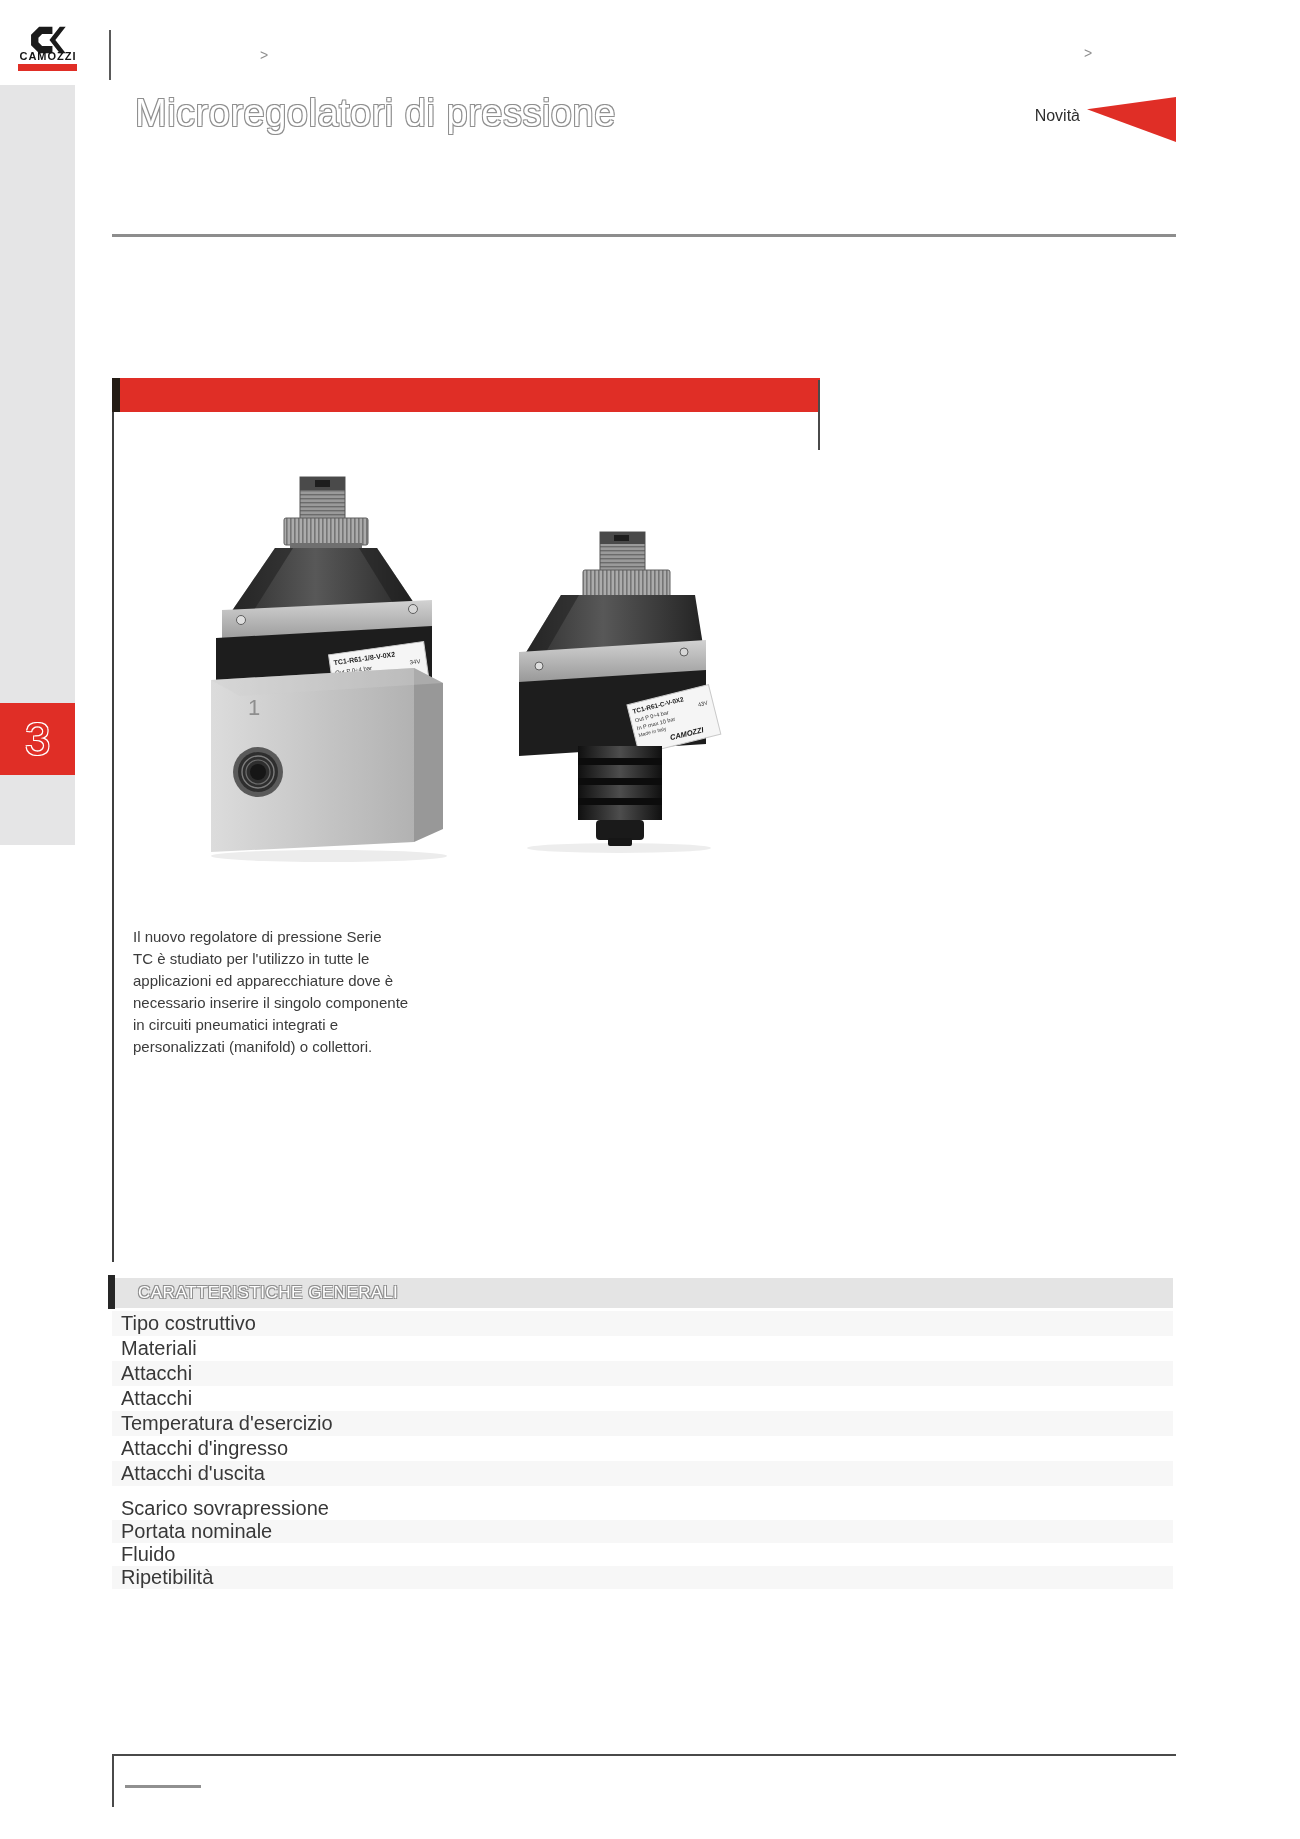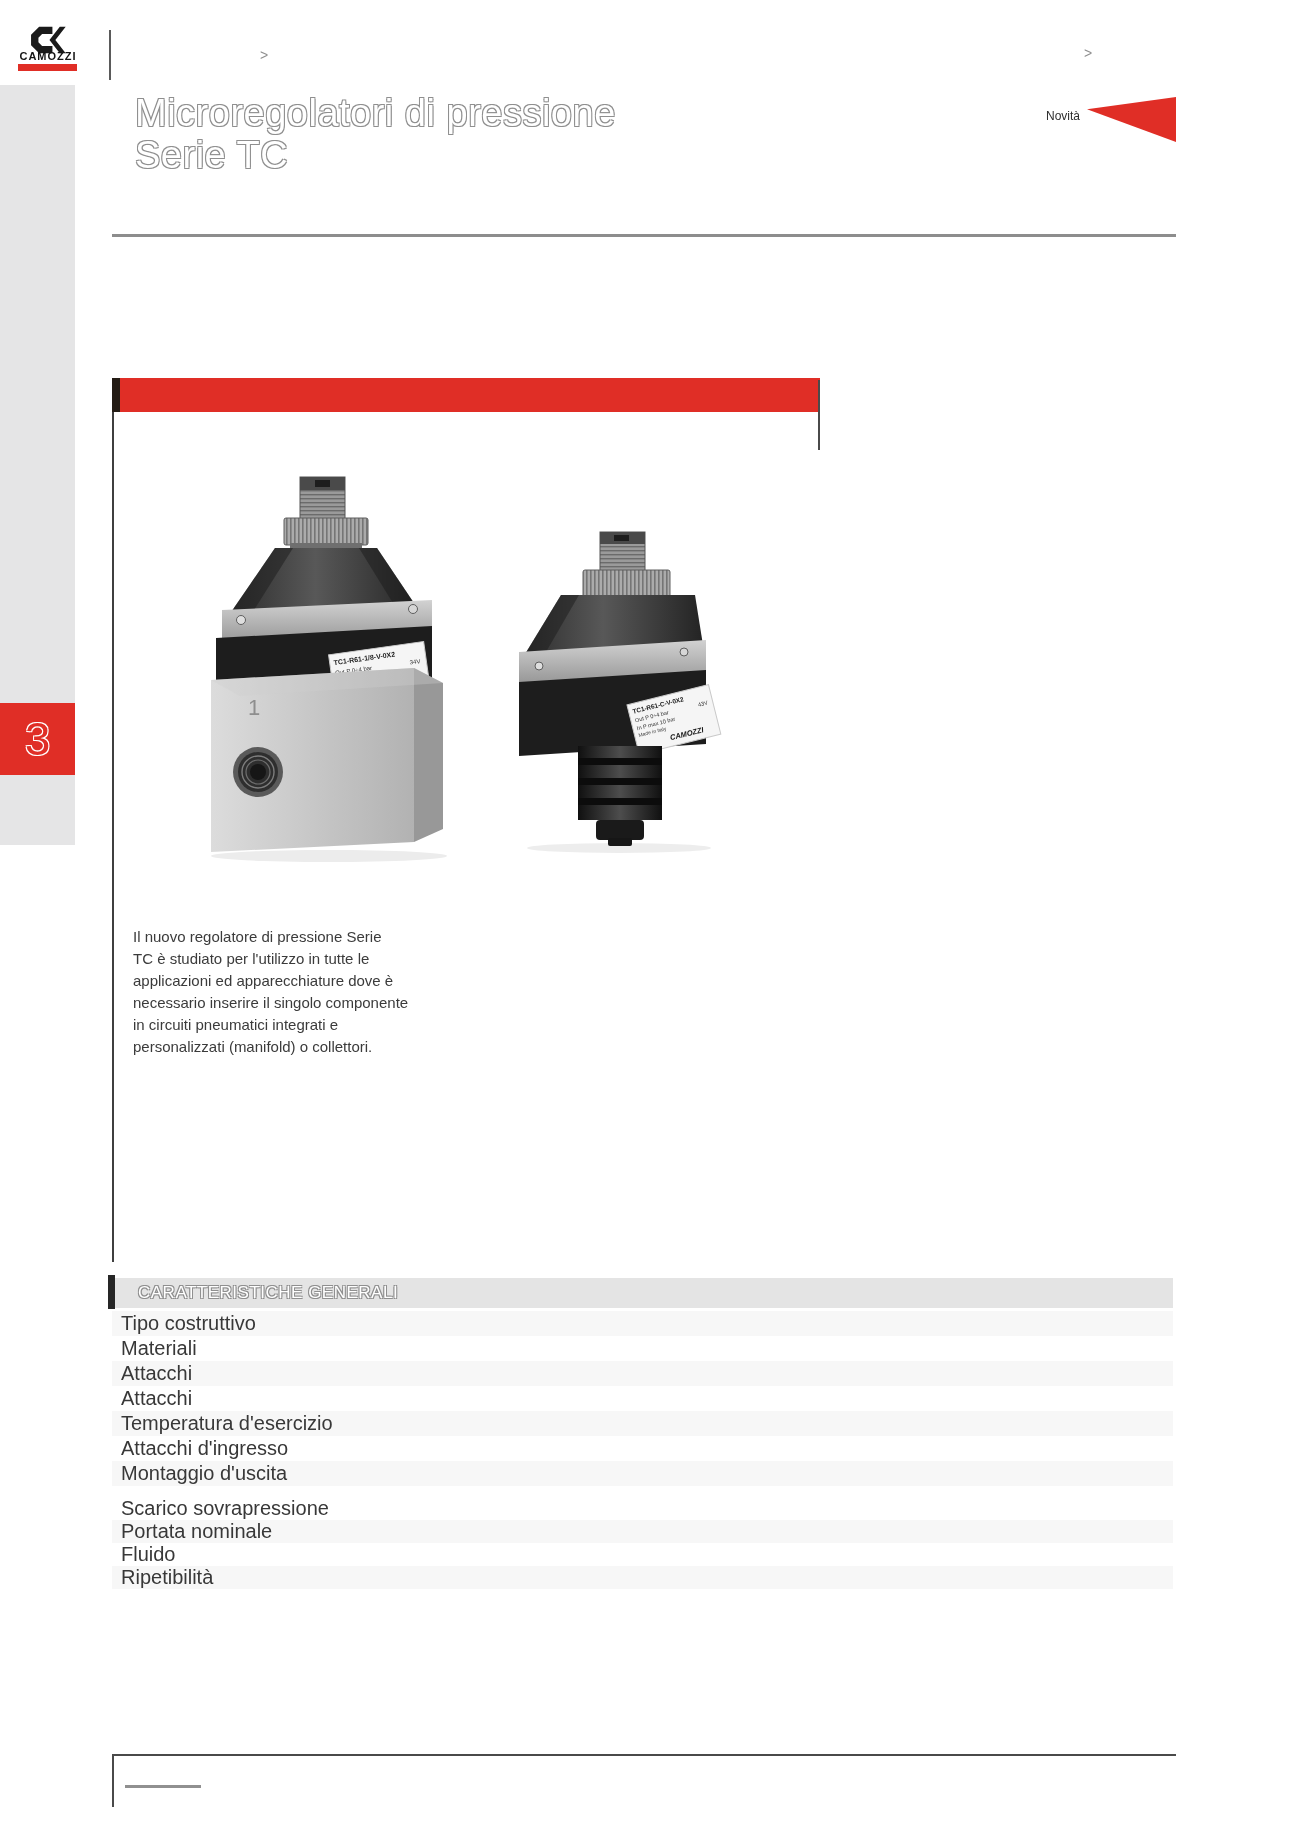--- a/index.html
+++ b/index.html
@@ -40,21 +40,21 @@
 
   .crumb{font-size:14px; color:#8f8f8f; line-height:14px;}
 
   .title{
     left:135px; top:92px; width:700px;
     font-size:38px; line-height:42px; font-weight:400; letter-spacing:0.5px;
   }
 
   .novita{
     left:990px; top:106px; width:90px; height:20px;
-    font-size:12px; color:#2e2e2e; text-align:right; line-height:20px;
+    font-size:16px; color:#2e2e2e; text-align:right; line-height:20px;
   }
   .flag{
     left:1087px; top:97px; width:89px; height:45px; background:#e02e26;
     clip-path:polygon(0 27%, 100% 0, 100% 100%);
   }
 
   .top-rule{left:112px; top:234px; width:1064px; height:3px; background:#8d8d8d;}
 
   
   .photo-redbar{left:112px; top:378px; width:708px; height:34px; background:#e02e26;}
@@ -106,21 +106,20 @@
   </svg>
   <div class="abs logo-text">CAMOZZI</div>
   <div class="abs logo-underline"></div>
   <div class="abs logo-divider"></div>
 
   <div class="abs crumb" style="left:260px; top:48px;">&gt;</div>
   <div class="abs crumb" style="left:1084px; top:46px;">&gt;</div>
 
   <div class="abs title hollow">
     <div>Microregolatori di pressione</div>
-    <div>Serie TC</div>
   </div>
 
   <div class="abs novita">Novità</div>
   <div class="abs flag"></div>
 
   <div class="abs top-rule"></div>
 
   <div class="abs photo-redbar"></div>
   <div class="abs photo-redbar-notch"></div>
   <div class="abs photo-right-tick"></div>
@@ -257,21 +256,21 @@
     <span class="hollow">CARATTERISTICHE GENERALI</span>
   </div>
 
   <div class="abs table">
     <div class="trow h25 shaded"><span>Tipo costruttivo</span></div>
     <div class="trow h25"><span>Materiali</span></div>
     <div class="trow h25 shaded"><span>Attacchi</span></div>
     <div class="trow h25"><span>Attacchi</span></div>
     <div class="trow h25 shaded"><span>Temperatura d'esercizio</span></div>
     <div class="trow h25"><span>Attacchi d'ingresso</span></div>
-    <div class="trow h25 shaded"><span>Montaggio d'uscita</span></div>
+    <div class="trow h25 shaded"><span>Attacchi d'uscita</span></div>
     <div class="trow spacer"></div>
     <div class="trow h23"><span>Scarico sovrapressione</span></div>
     <div class="trow h23 shaded"><span>Portata nominale</span></div>
     <div class="trow h23"><span>Fluido</span></div>
     <div class="trow h23 shaded"><span>Ripetibilità</span></div>
   </div>
 
   <div class="abs bottom-rule"></div>
   <div class="abs bottom-tick"></div>
   <div class="abs footer-mark"></div>

